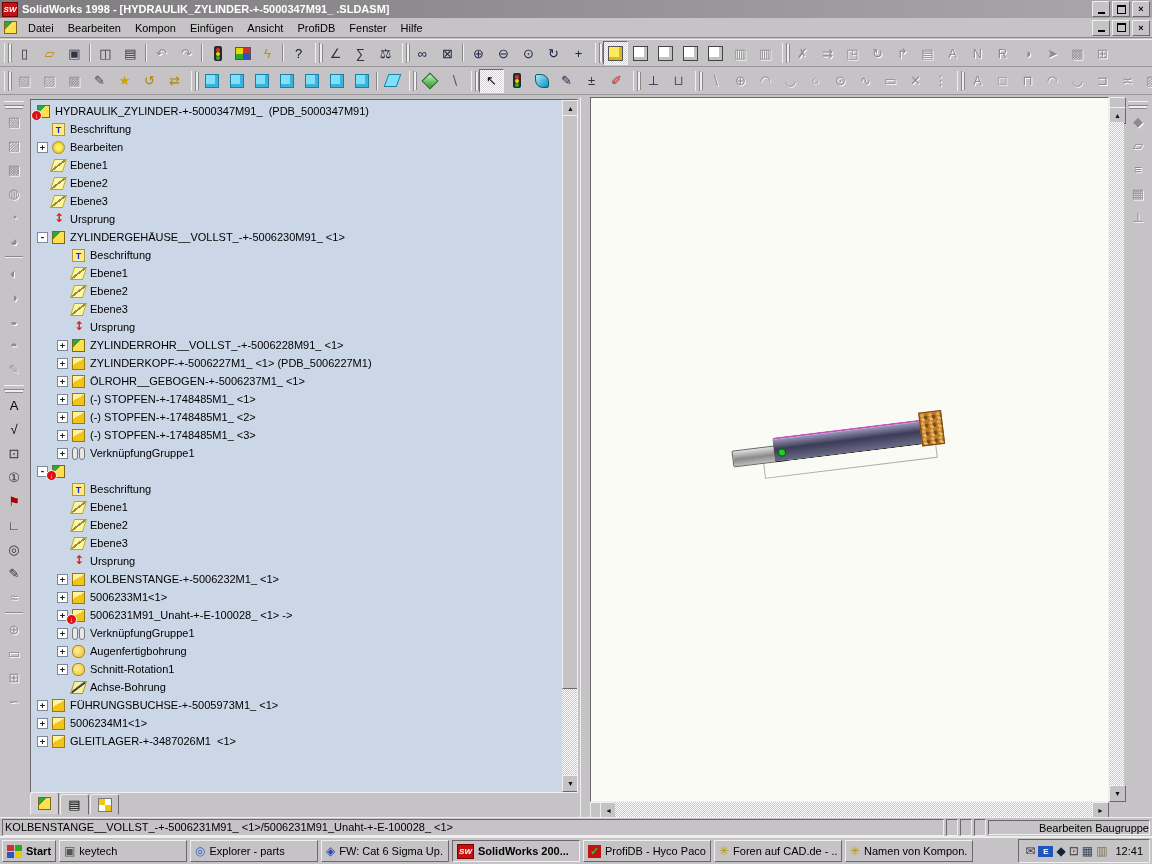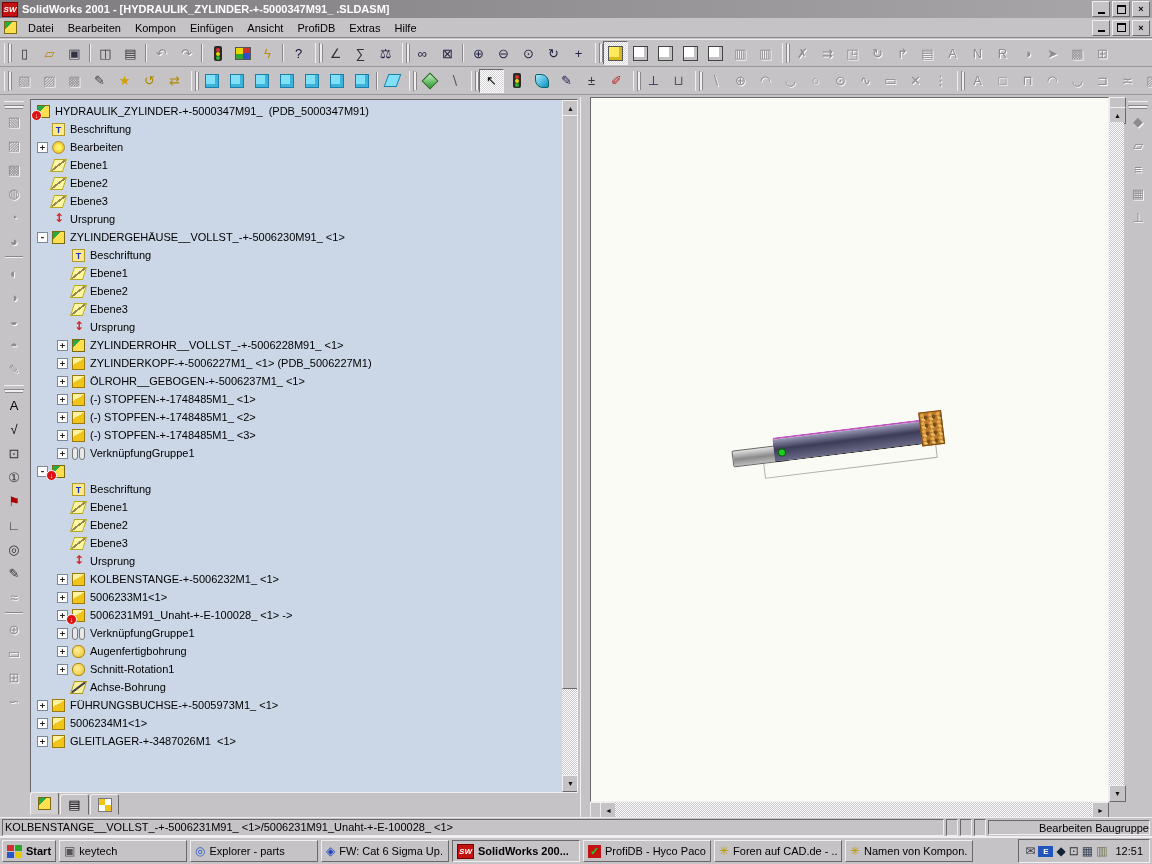--- a/index.html
+++ b/index.html
@@ -162,35 +162,35 @@
   #tray{margin-left:auto;height:22px;display:flex;align-items:center;gap:4px;padding:0 6px;flex:none;}
   #clock{padding-left:4px;}
 </style>
 </head>
 <body>
 
 <div id="screen">
 
   <div id="titlebar">
     <div class="sw-logo">SW</div>
-    <span id="title-text">SolidWorks 2001 - [HYDRAULIK_ZYLINDER-+-5000347M91_ .SLDASM]</span>
+    <span id="title-text">SolidWorks 1998 - [HYDRAULIK_ZYLINDER-+-5000347M91_ .SLDASM]</span>
     <div class="winbtns">
       <div class="wbtn bo">
           <span class="minbar"></span>
         </div>
       <div class="wbtn bo">
           <span class="restore"></span>
         </div>
       <div class="wbtn bo">×</div>
     </div>
   </div>
 
   <div id="menubar">
     <span id="menu-doc-icon" class="ti ti-asm" style="position:static"></span>
-    <span id="menu-items"><span class="mitem">Datei</span><span class="mitem">Bearbeiten</span><span class="mitem">Kompon</span><span class="mitem">Einfügen</span><span class="mitem">Ansicht</span><span class="mitem">ProfiDB</span><span class="mitem">Extras</span><span class="mitem">Hilfe</span></span>
+    <span id="menu-items"><span class="mitem">Datei</span><span class="mitem">Bearbeiten</span><span class="mitem">Kompon</span><span class="mitem">Einfügen</span><span class="mitem">Ansicht</span><span class="mitem">ProfiDB</span><span class="mitem">Fenster</span><span class="mitem">Hilfe</span></span>
     <div class="winbtns">
       <div class="wbtn bo">
           <span class="minbar"></span>
         </div>
       <div class="wbtn bo">
           <span class="restore"></span>
         </div>
       <div class="wbtn bo">×</div>
     </div>
   </div>
@@ -705,17 +705,17 @@
       </span>
     <div id="tray" class="bi">
       <span id="tray-icons" style="display:flex;gap:3px;align-items:center">
           <span class="tkic" style="color: rgb(51, 51, 68);">✉</span>
           <span class="tk-elsa">E</span>
           <span class="tkic" style="color: rgb(17, 34, 51);">◆</span>
           <span class="tkic" style="color: rgb(51, 51, 51);">⊡</span>
           <span class="tkic" style="color: rgb(51, 68, 85);">▦</span>
           <span class="tkic" style="color: rgb(119, 119, 85);">▥</span>
         </span>
-      <span id="clock">12:51</span>
+      <span id="clock">12:41</span>
     </div>
   </div>
 
 </div>
 
 </body></html>

